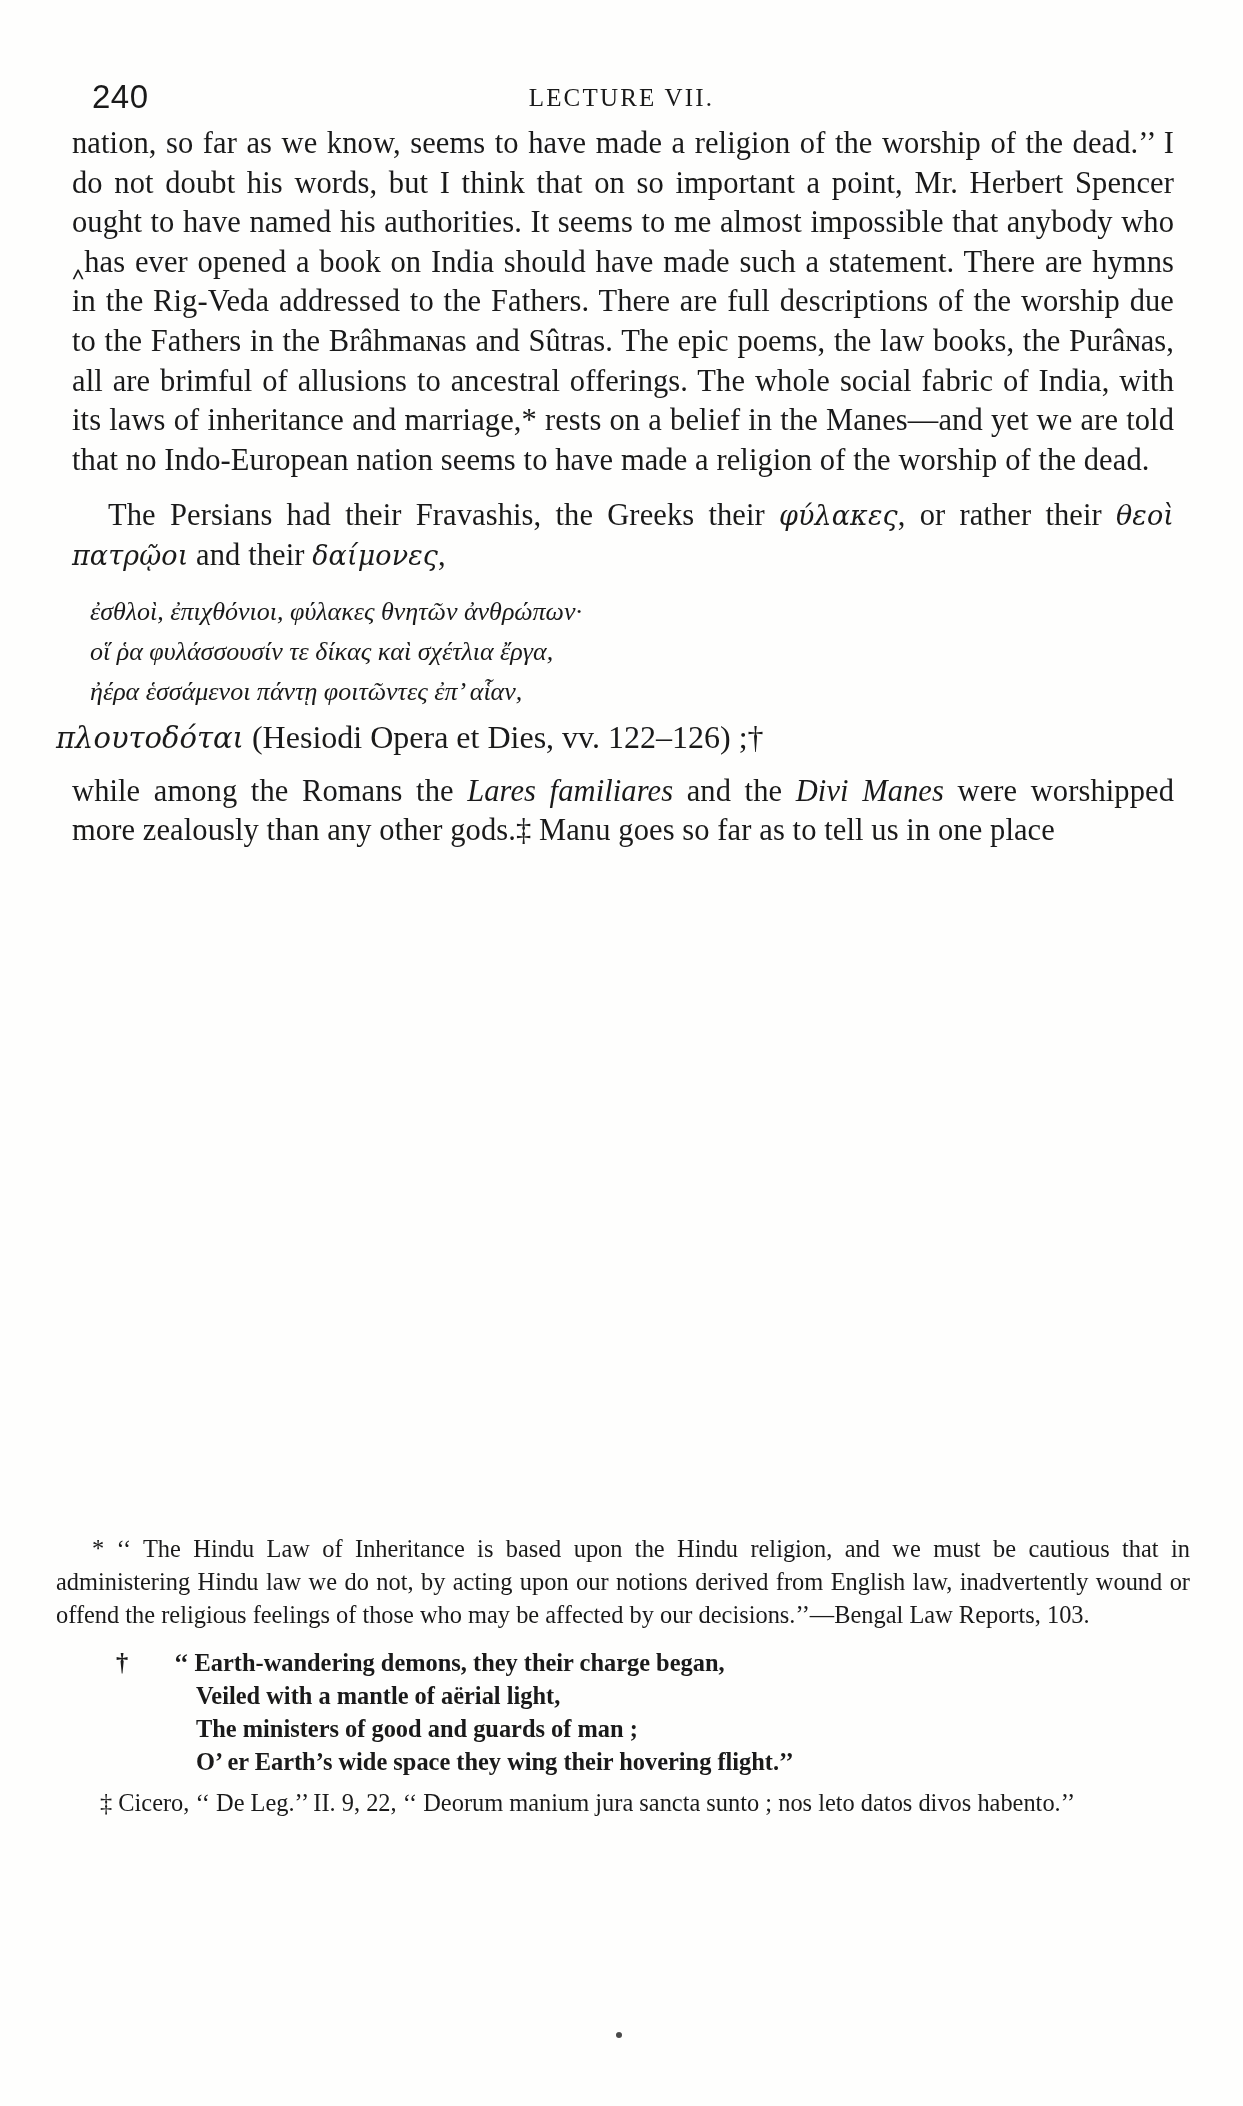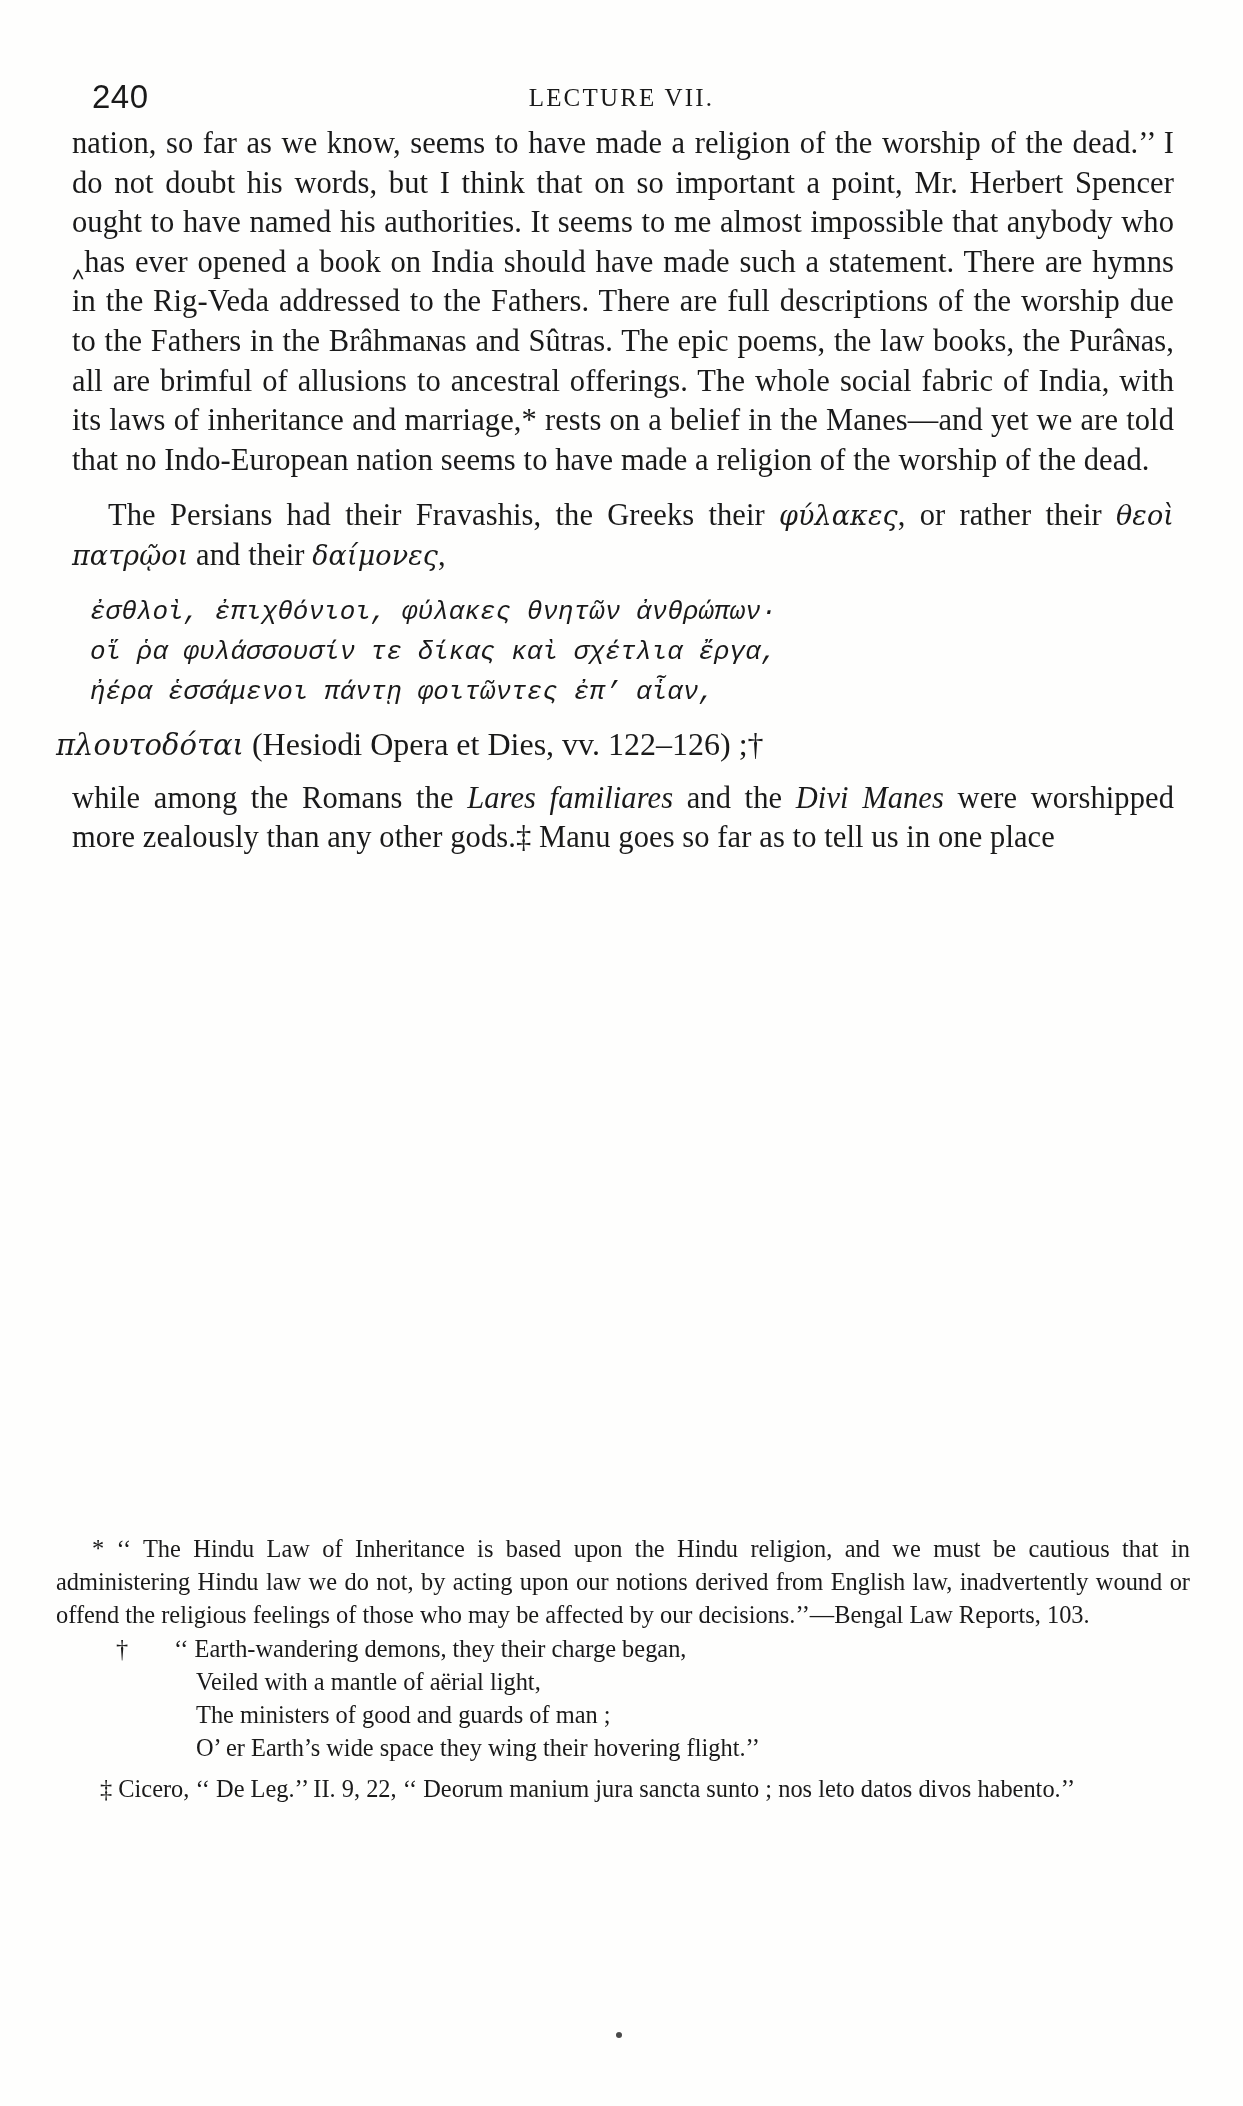--- a/index.html
+++ b/index.html
@@ -61,25 +61,25 @@
     text-align: justify;
     text-justify: inter-word;
     font-family: "Liberation Serif", serif;
     letter-spacing: 0.1px;
   }
   p.body-par.indent {
     text-indent: 36px;
   }
   .greek-block {
     margin-top: 14px;
-    margin-bottom: 14px;
+    margin-bottom: 7px;
     padding-left: 34px;
     font-size: 26px;
     line-height: 40px;
-    font-family: Liberation Mono, monospace;
+    font-family: Liberation Serif, serif;
     font-style: italic;
   }
   .greek-line {
     white-space: nowrap;
   }
   .greek-last {
     font-size: 29px;
     font-family: "DejaVu Serif", serif;
     margin-top: 4px;
     margin-bottom: 12px;
@@ -108,21 +108,22 @@
     text-align: justify;
   }
   .note-p {
     margin: 0;
     text-align: justify;
   }
   .note-p.first {
     text-indent: 36px;
   }
   .note-block {
-    margin-top: 0;
+    margin-top: 14px;
+    font-weight: bold;
   }
   .note-verse {
     margin: 0;
     padding-left: 140px;
     text-indent: -0px;
     white-space: nowrap;
   }
   .note-verse-first {
     margin: 0;
     padding-left: 60px;

